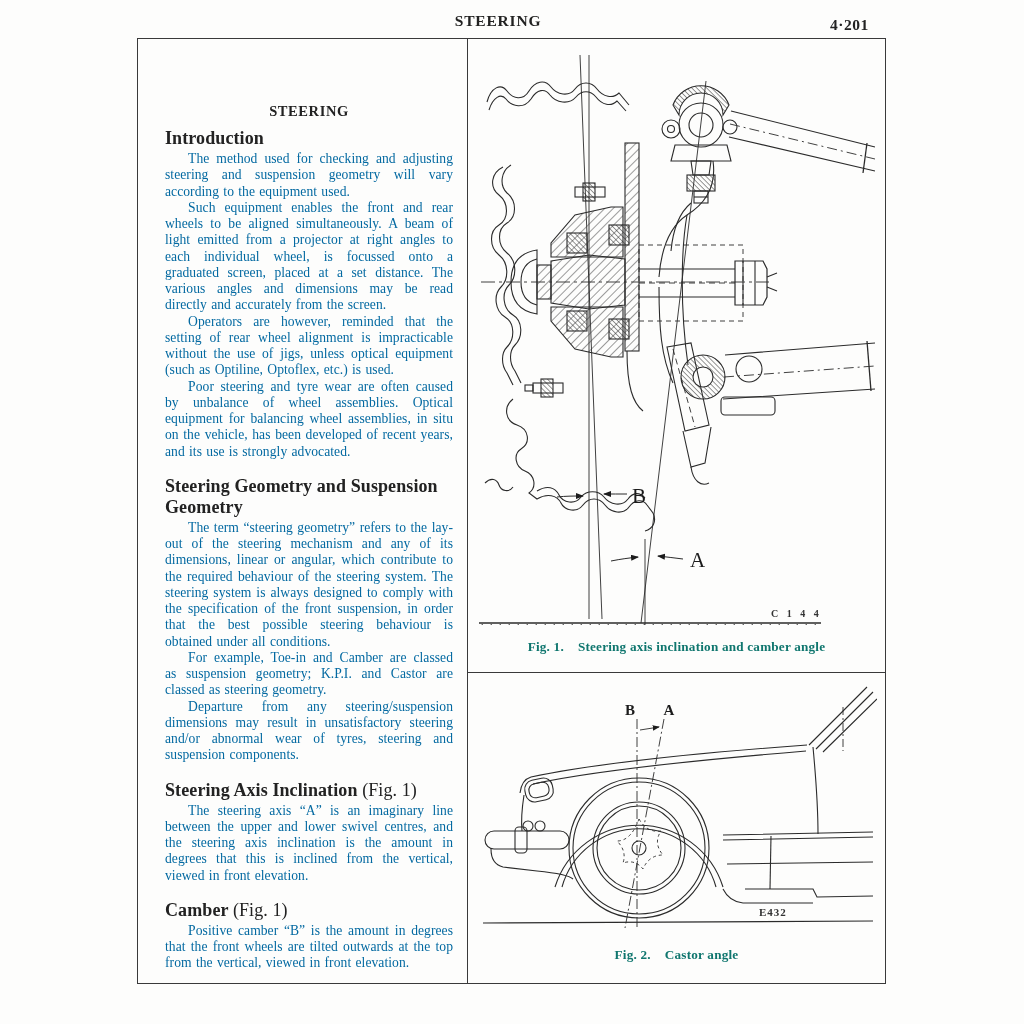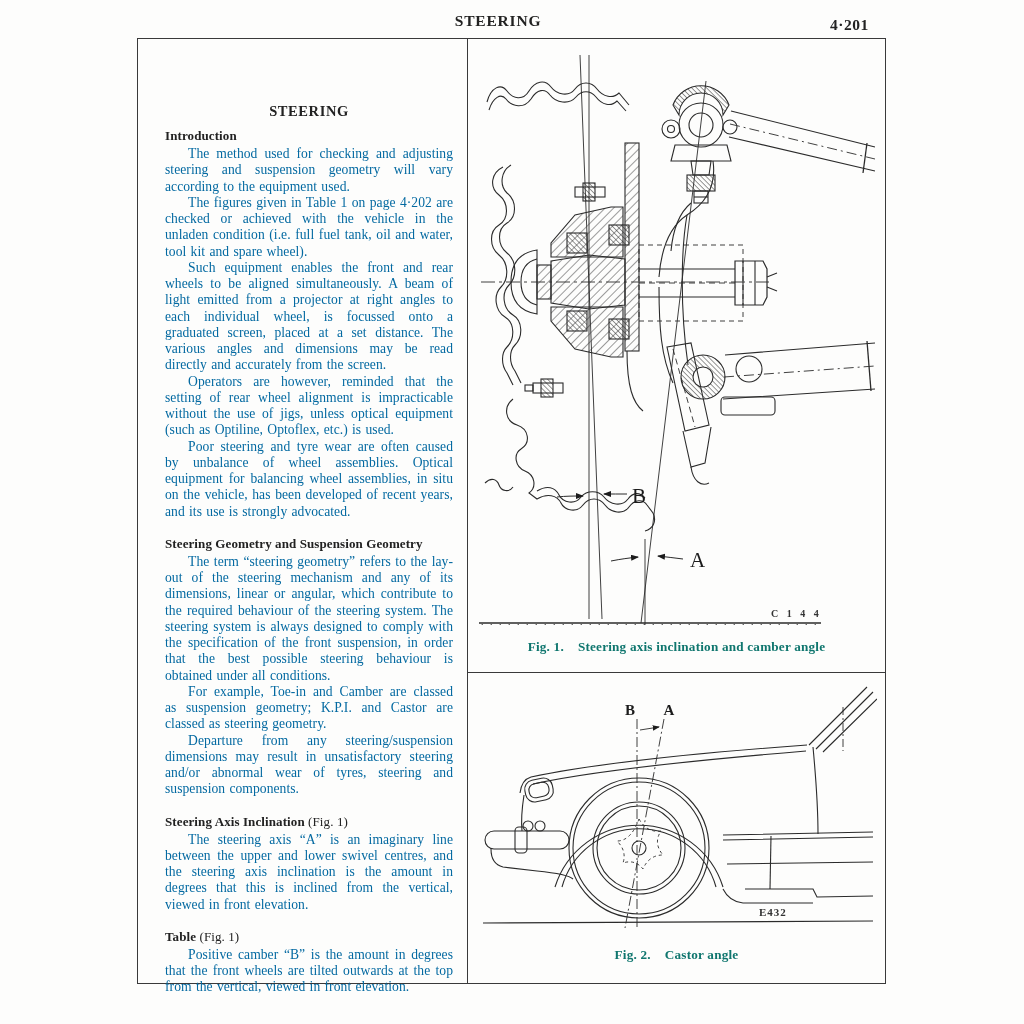--- a/index.html
+++ b/index.html
@@ -28,21 +28,21 @@
     padding:64px 14px 0 27px;
   }
   .col-right{
     position:absolute;left:330px;top:0;right:0;bottom:0;
   }
   .col-title{
     text-align:center;font-weight:bold;font-size:14.5px;letter-spacing:.6px;
     margin:0 0 8px 0;
   }
   h3.sec{
-    font-size:13px;font-weight:bold;margin:12px 0 2px 0;letter-spacing:.1px;
+    font-size:18px;font-weight:bold;margin:12px 0 2px 0;letter-spacing:.1px;
   }
   h3.sec .reg{font-weight:normal;}
   .col-left p{
     margin:0;font-size:13.6px;line-height:16.25px;text-align:justify;
     text-indent:1.7em;letter-spacing:.05px;word-spacing:.06em;
     color:#0369a1;
   }
   .figwrap{position:relative;text-align:center;}
   .fig1{padding-top:8px;}
   .fig2{border-top:1.3px solid #39393a;margin-top:17px;padding-top:10px;}
@@ -65,40 +65,39 @@
 <div class="hdr-page">4·201</div>
 
 <div class="page-box">
 
   <div class="col-left">
     <div class="col-title">STEERING</div>
 
     <div>
       <h3 class="sec" style="margin-top:0"><span>Introduction</span></h3>
       <p>The method used for checking and adjusting steering and suspension geometry will vary according to the equipment used.</p>
-      <p>The figures given in Table 1 on page 4·202 are checked or achieved with the vehicle in the unladen condition (i.e. full fuel tank, oil and water, tool kit and spare wheel).</p>
       <p>Such equipment enables the front and rear wheels to be aligned simultaneously.  A beam of light emitted from a projector at right angles to each individual wheel, is focussed onto a graduated screen, placed at a set distance.  The various angles and dimensions may be read directly and accurately from the screen.</p>
       <p>Operators are however, reminded that the setting of rear wheel alignment is impracticable without the use of jigs, unless optical equipment (such as Optiline, Optoflex, etc.) is used.</p>
       <p>Poor steering and tyre wear are often caused by unbalance of wheel assemblies.  Optical equipment for balancing wheel assemblies, in situ on the vehicle, has been developed of recent years, and its use is strongly advocated.</p>
     </div>
 
     <div>
       <h3 class="sec" style="margin-top:16px"><span>Steering Geometry and Suspension Geometry</span></h3>
       <p>The term “steering geometry” refers to the lay-out of the steering mechanism and any of its dimensions, linear or angular, which contribute to the required behaviour of the steering system. The steering system is always designed to comply with the specification of the front suspension, in order that the best possible steering behaviour is obtained under all conditions.</p>
       <p>For example, Toe-in and Camber are classed as suspension geometry;  K.P.I. and Castor are classed as steering geometry.</p>
       <p>Departure from any steering/suspension dimensions may result in unsatisfactory steering and/or abnormal wear of tyres, steering and suspension components.</p>
     </div>
 
     <div>
       <h3 class="sec" style="margin-top:16px"><span>Steering Axis Inclination</span> <span class="reg">(Fig. 1)</span></h3>
       <p>The steering axis “A” is an imaginary line between the upper and lower swivel centres, and the steering axis inclination is the amount in degrees that this is inclined from the vertical, viewed in front elevation.</p>
     </div>
 
     <div>
-      <h3 class="sec" style="margin-top:16px"><span>Table</span> <span class="reg">(Fig. 1)</span></h3>
+      <h3 class="sec" style="margin-top:16px"><span>Camber</span> <span class="reg">(Fig. 1)</span></h3>
       <p>Positive camber “B” is the amount in degrees that the front wheels are tilted outwards at the top from the vertical, viewed in front elevation.</p>
     </div>
   </div>
 
   <div class="col-right">
 
     <div class="figwrap fig1">
       <svg width="400" height="578" viewBox="0 0 400 578">
         <defs>
           <pattern id="h1" patternUnits="userSpaceOnUse" width="6" height="6" patternTransform="rotate(45)">

